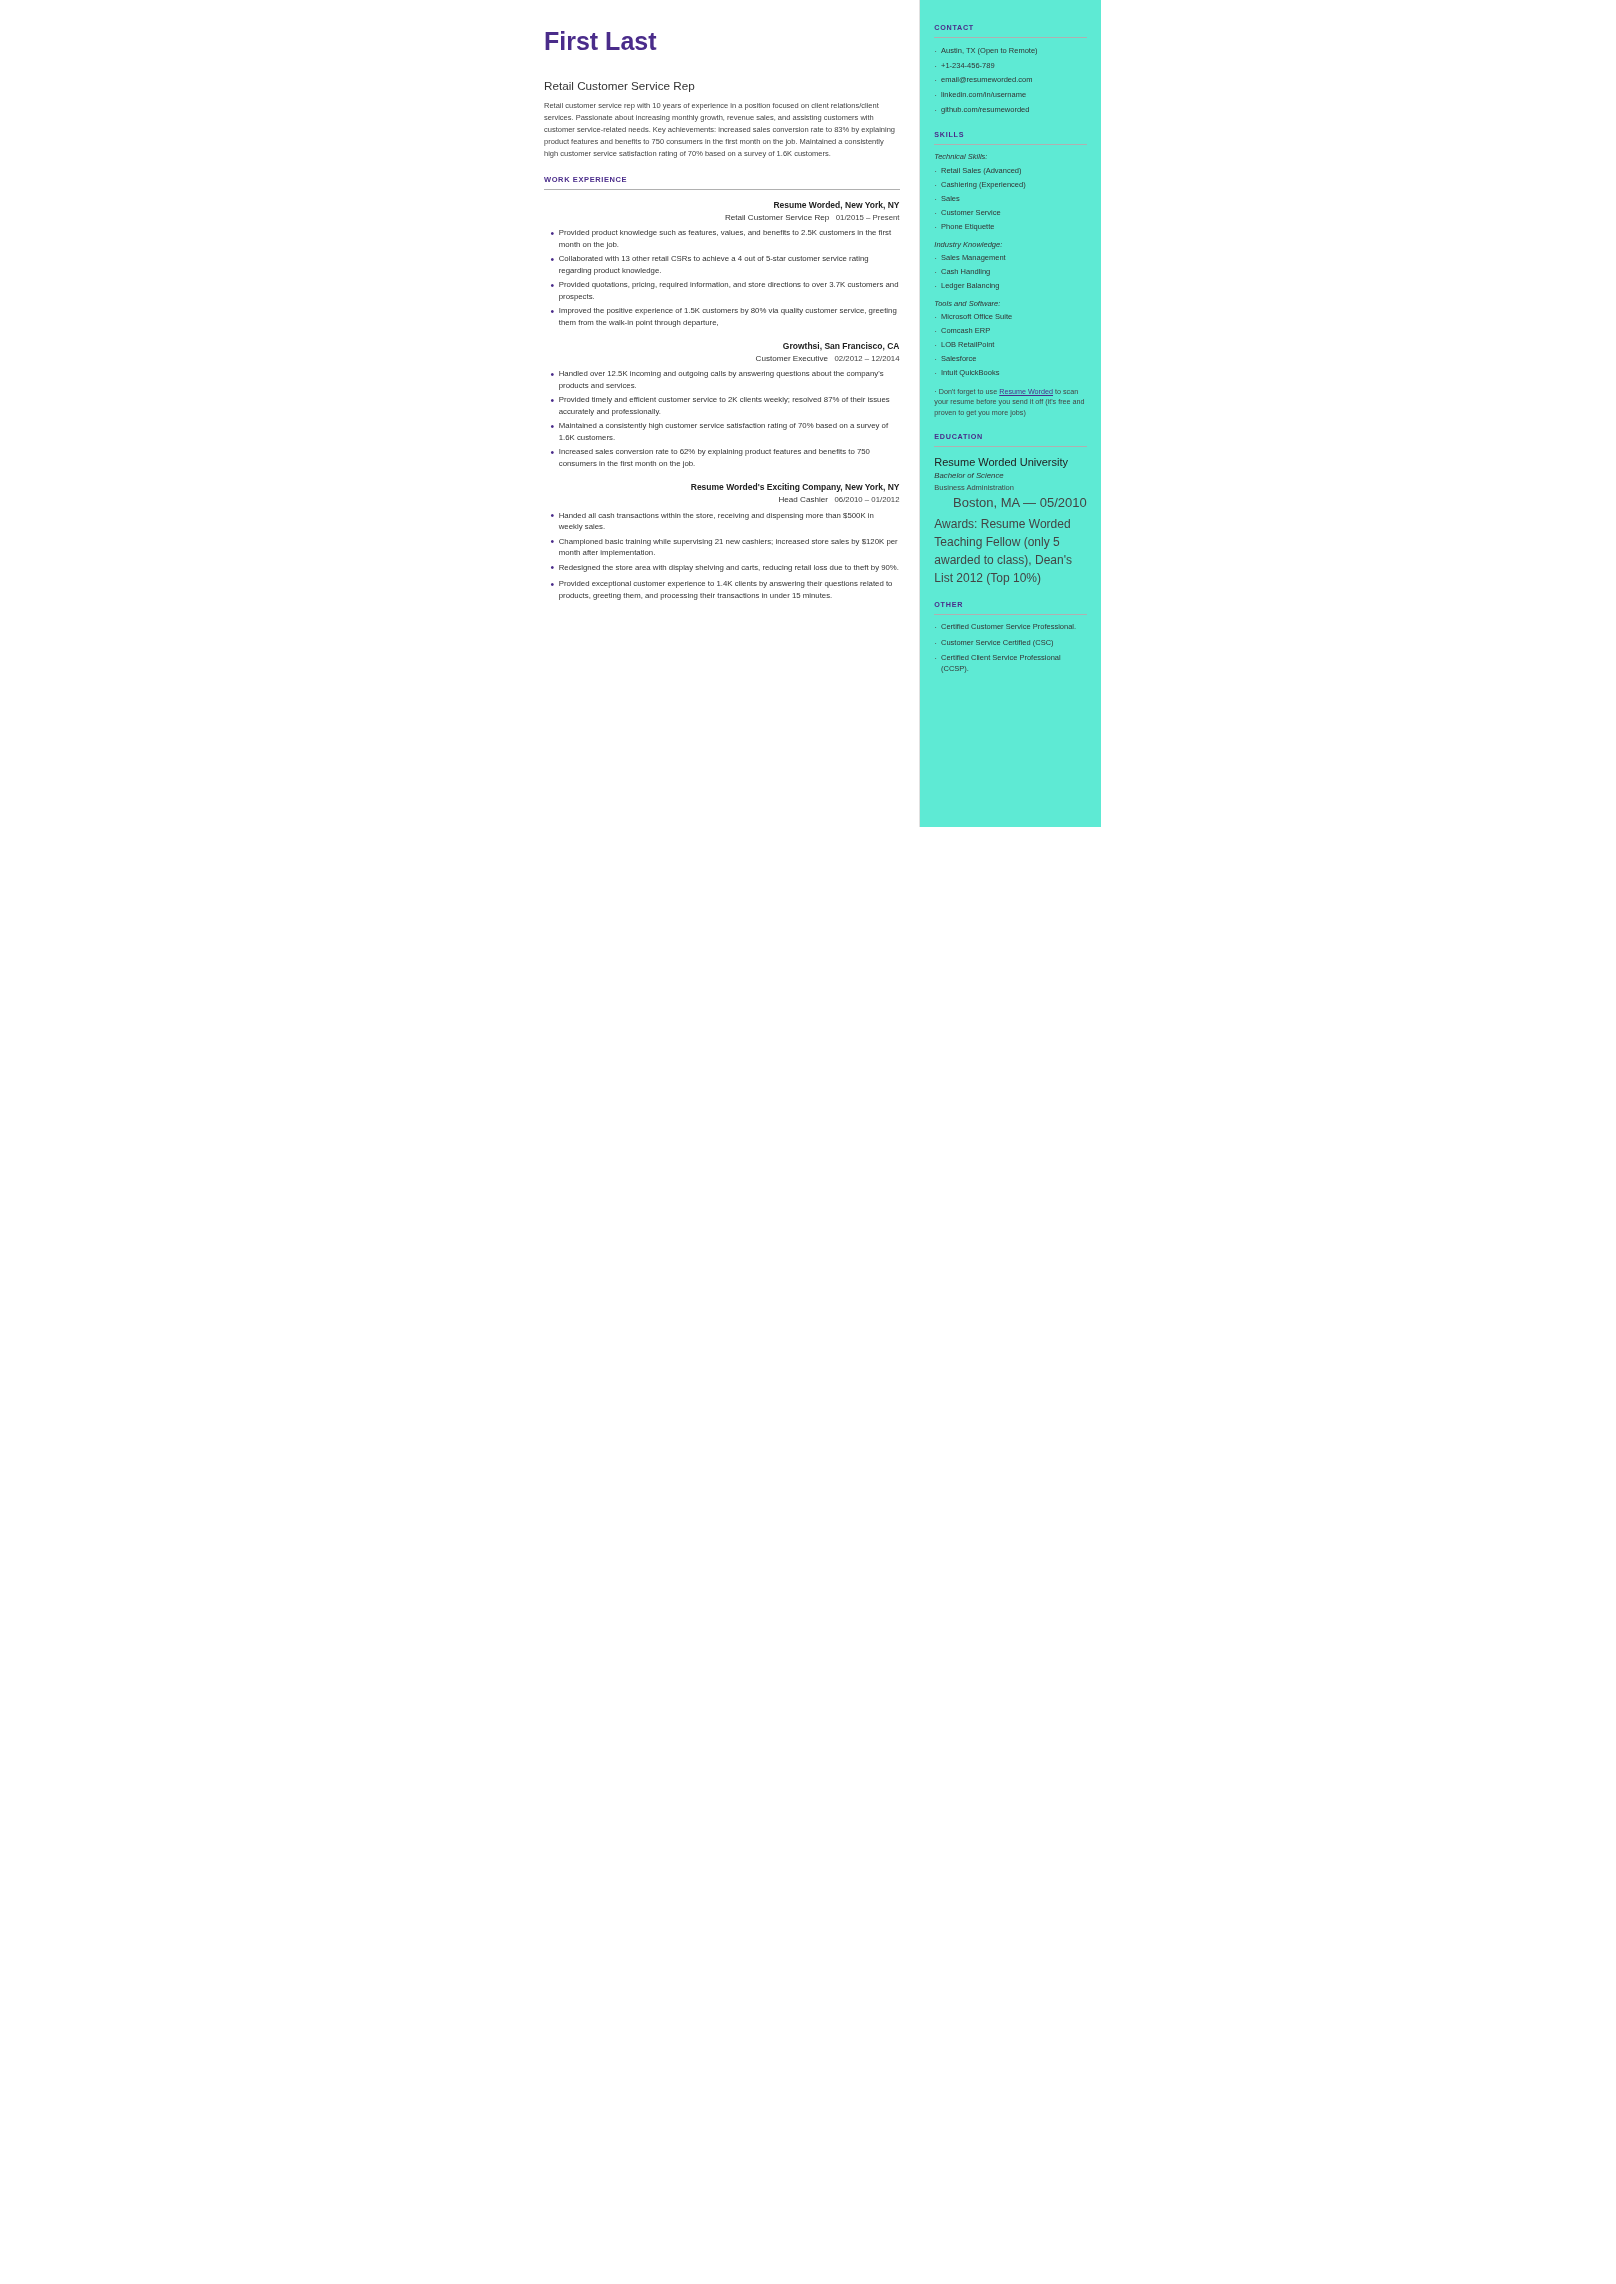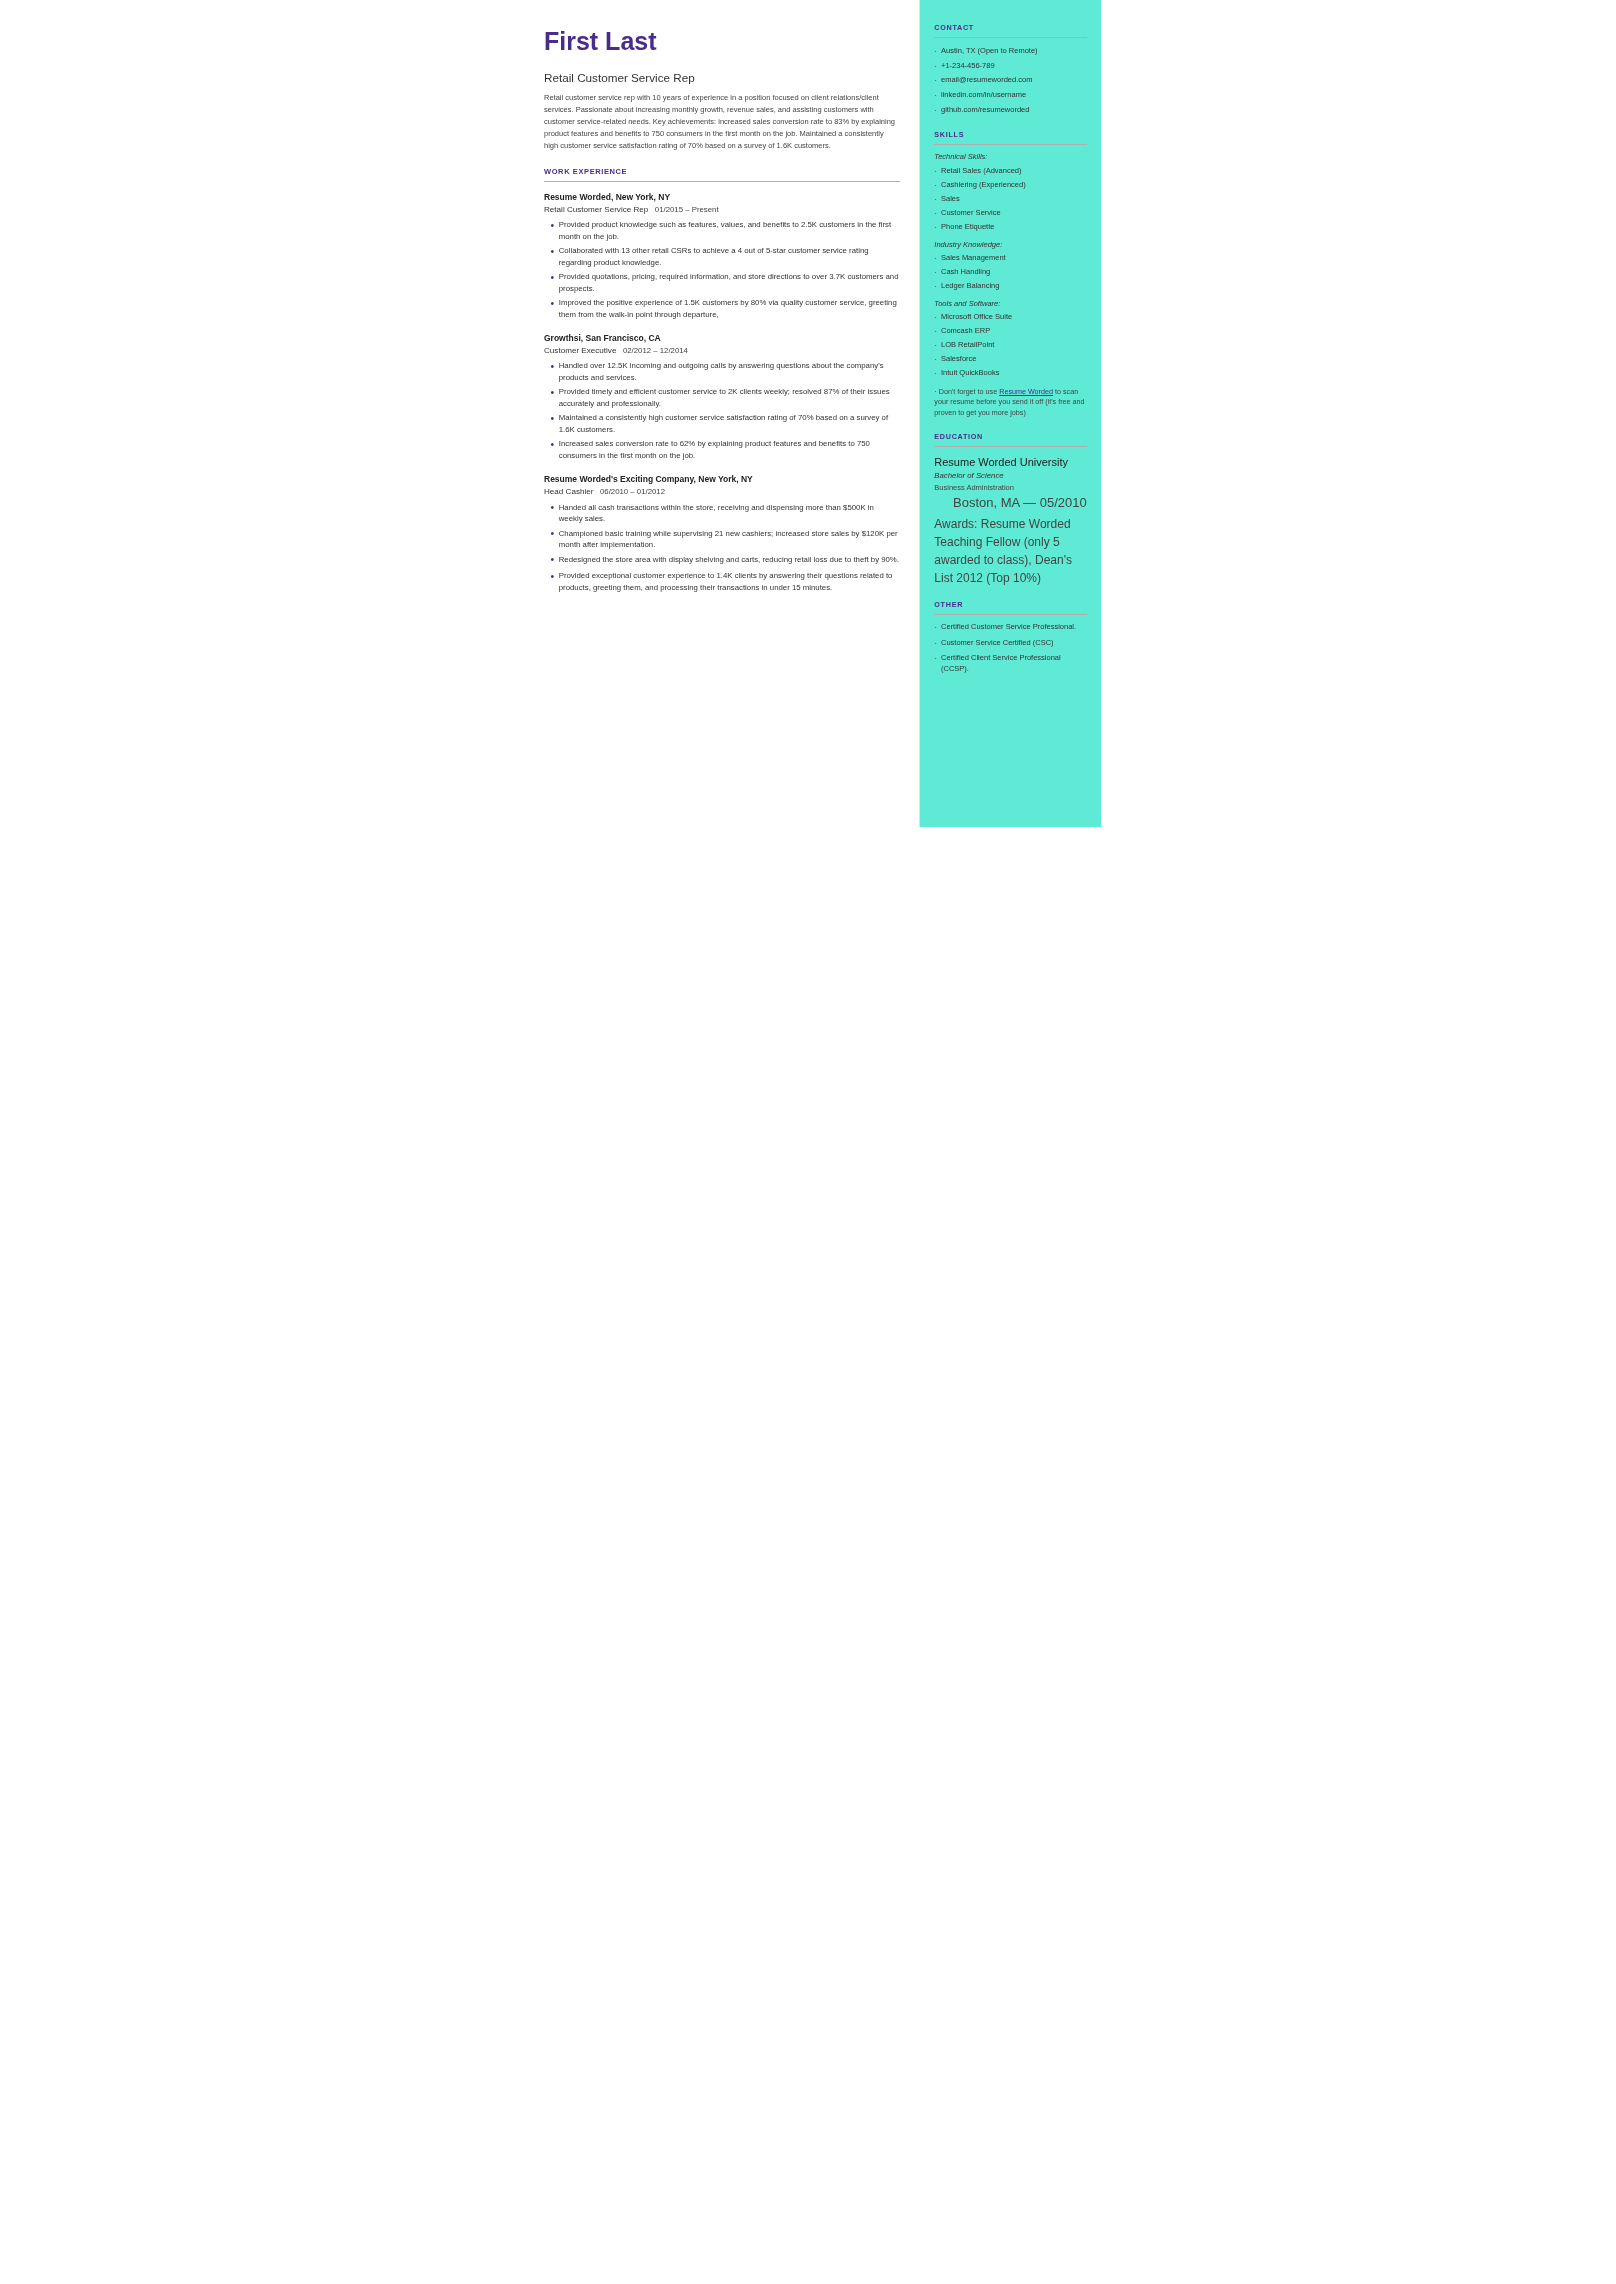--- a/index.html
+++ b/index.html
@@ -22,21 +22,21 @@
     .left-col {
       flex: 1 1 0;
       padding: 23.4px 19.5px 23.4px 29px;
       min-width: 0;
     }
     .name {
       font-size: 25px;
       font-weight: 700;
       color: #4a2c8a;
       font-family: Arial, sans-serif;
-      margin-bottom: 8px;
+      margin-bottom: 16px;
     }
     .title {
       font-size: 11.7px;
       font-weight: 400;
       color: #333;
       font-family: Arial, sans-serif;
       margin-bottom: 5.2px;
     }
     .summary {
       font-size: 7.5px;
@@ -57,21 +57,21 @@
     .divider {
       border: none;
       border-top: 0.7px solid #b0b0b0;
       margin-bottom: 9px;
     }
     .job-block {
       margin-bottom: 11.7px;
     }
     .job-title-row {
       display: flex;
-      justify-content: flex-start;
+      justify-content: flex-end;
       align-items: baseline;
     }
     .company-name {
       font-size: 8.5px;
       font-weight: 700;
       color: #222;
       font-family: Arial, sans-serif;
     }
     .job-position {
       font-size: 8.1px;

